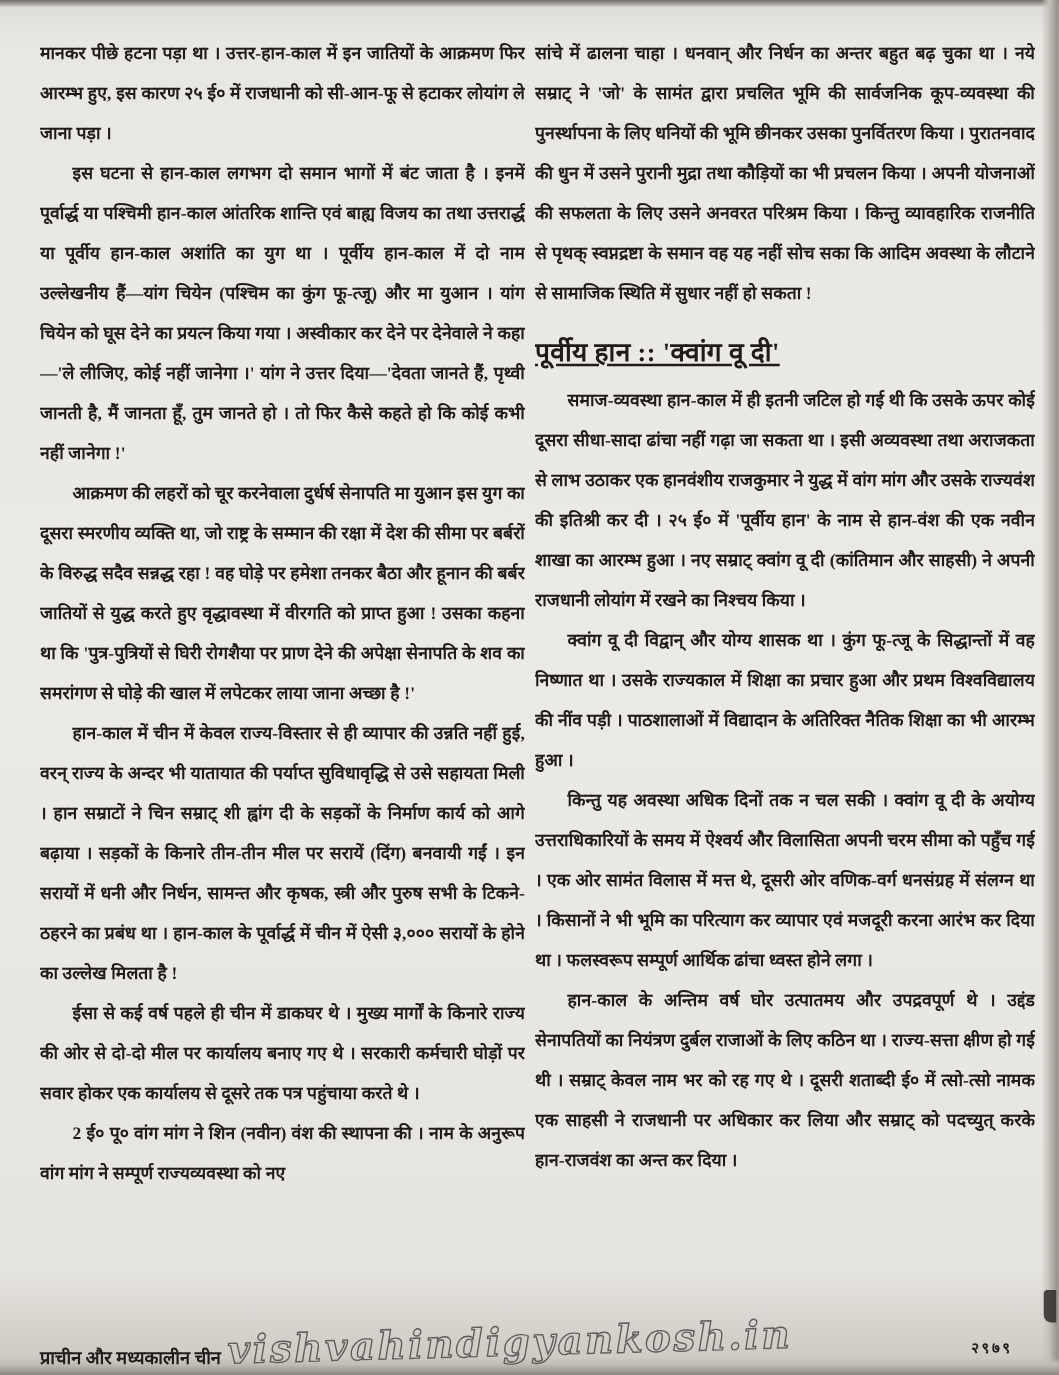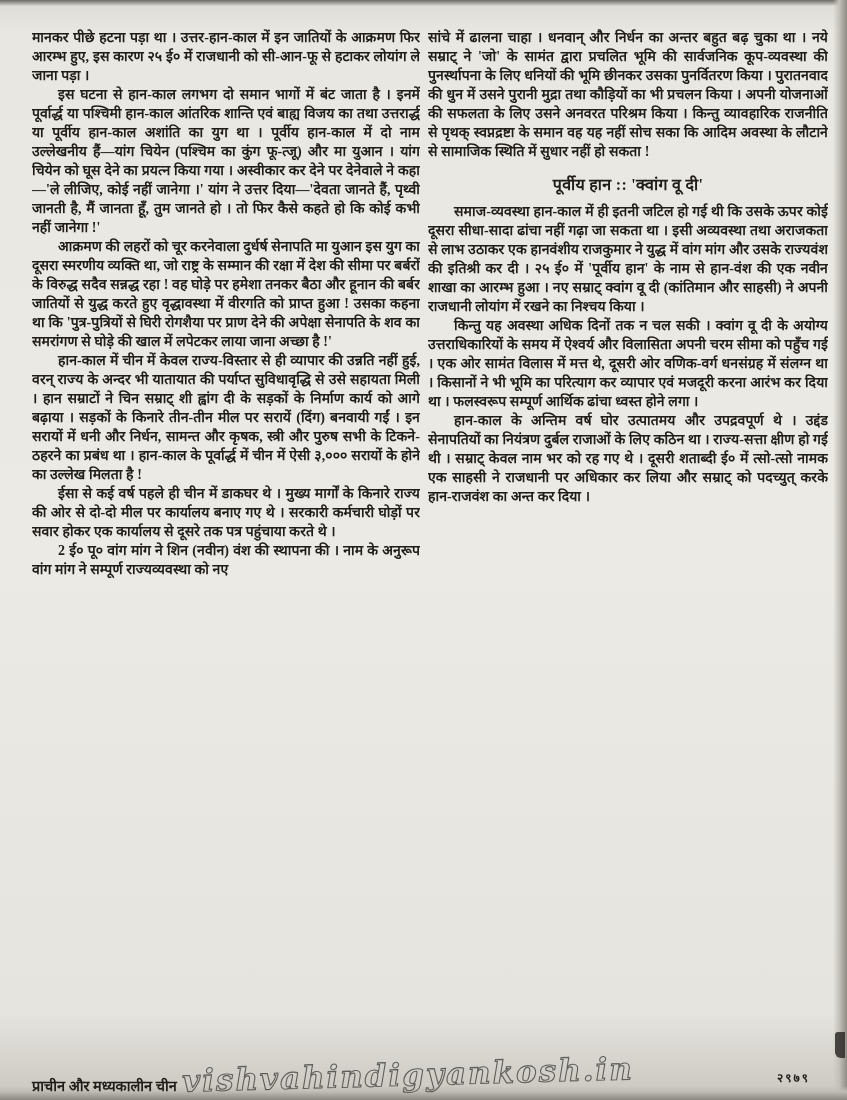--- a/index.html
+++ b/index.html
@@ -18,31 +18,31 @@
   .edge-right{position:absolute;right:0;top:0;width:14px;height:1100px;
     background:linear-gradient(270deg,#8f8c86,#c4c1bb 55%,transparent);}
   .edge-bottom{position:absolute;left:0;bottom:0;width:847px;height:14px;
     background:linear-gradient(0deg,#8a8781,#c0bdb7 60%,transparent);}
   .ink-blot{position:absolute;right:2px;top:1032px;width:10px;height:26px;
     background:#2e2c29;border-radius:3px 0 0 6px;opacity:.85;}
 
   .col{
     position:absolute;top:28px;height:992px;overflow:hidden;
     text-align:justify;
-    font-size:14px;line-height:19px;font-weight:700;
+    font-size:14px;line-height:32px;font-weight:700;
     letter-spacing:.1px;
     text-rendering:optimizeLegibility;
   }
   .col-left{left:32px;width:388px;}
   .col-right{left:428px;width:400px;}
   p.para{margin:0;text-indent:26px;}
   p.para.cont{text-indent:0;}
   h3.sec{
-    margin:14px 0 8px 0;text-align:center;font-size:16px;
-    font-weight:700;letter-spacing:.3px;text-indent:0;
+    margin:14px 0 8px 0;font-size:21px;
+    font-weight:700;letter-spacing:.3px;text-indent:0;text-decoration:underline;
   }
   .footer{
     position:absolute;left:32px;top:1069px;width:796px;height:34px;
     font-weight:700;font-size:14.5px;
   }
   .footer-title{position:absolute;left:0;top:6px;}
   .page-number{position:absolute;right:18px;top:0;font-size:12px;letter-spacing:2px;}
   .watermark{
     position:absolute;left:150px;top:-14px;width:560px;
     font-style:italic;font-size:31px;letter-spacing:2px;
@@ -66,20 +66,21 @@
     <p class="para">आक्रमण की लहरों को चूर करनेवाला दुर्धर्ष सेनापति मा युआन इस युग का दूसरा स्मरणीय व्यक्ति था, जो राष्ट्र के सम्मान की रक्षा में देश की सीमा पर बर्बरों के विरुद्ध सदैव सन्नद्ध रहा ! वह घोड़े पर हमेशा तनकर बैठा और हूनान की बर्बर जातियों से युद्ध करते हुए वृद्धावस्था में वीरगति को प्राप्त हुआ ! उसका कहना था कि 'पुत्र-पुत्रियों से घिरी रोगशैया पर प्राण देने की अपेक्षा सेनापति के शव का समरांगण से घोड़े की खाल में लपेटकर लाया जाना अच्छा है !'</p>
     <p class="para">हान-काल में चीन में केवल राज्य-विस्तार से ही व्यापार की उन्नति नहीं हुई, वरन् राज्य के अन्दर भी यातायात की पर्याप्त सुविधावृद्धि से उसे सहायता मिली । हान सम्राटों ने चिन सम्राट् शी ह्वांग दी के सड़कों के निर्माण कार्य को आगे बढ़ाया । सड़कों के किनारे तीन-तीन मील पर सरायें (दिंग) बनवायी गईं । इन सरायों में धनी और निर्धन, सामन्त और कृषक, स्त्री और पुरुष सभी के टिकने-ठहरने का प्रबंध था । हान-काल के पूर्वार्द्ध में चीन में ऐसी ३,००० सरायों के होने का उल्लेख मिलता है !</p>
     <p class="para">ईसा से कई वर्ष पहले ही चीन में डाकघर थे । मुख्य मार्गों के किनारे राज्य की ओर से दो-दो मील पर कार्यालय बनाए गए थे । सरकारी कर्मचारी घोड़ों पर सवार होकर एक कार्यालय से दूसरे तक पत्र पहुंचाया करते थे ।</p>
     <p class="para">2 ई० पू० वांग मांग ने शिन (नवीन) वंश की स्थापना की । नाम के अनुरूप वांग मांग ने सम्पूर्ण राज्यव्यवस्था को नए</p>
   </div>
 
   <div class="col col-right">
     <p class="para cont">सांचे में ढालना चाहा । धनवान् और निर्धन का अन्तर बहुत बढ़ चुका था । नये सम्राट् ने 'जो' के सामंत द्वारा प्रचलित भूमि की सार्वजनिक कूप-व्यवस्था की पुनर्स्थापना के लिए धनियों की भूमि छीनकर उसका पुनर्वितरण किया । पुरातनवाद की धुन में उसने पुरानी मुद्रा तथा कौड़ियों का भी प्रचलन किया । अपनी योजनाओं की सफलता के लिए उसने अनवरत परिश्रम किया । किन्तु व्यावहारिक राजनीति से पृथक् स्वप्नद्रष्टा के समान वह यह नहीं सोच सका कि आदिम अवस्था के लौटाने से सामाजिक स्थिति में सुधार नहीं हो सकता !</p>
     <h3 class="sec">पूर्वीय हान :: 'क्वांग वू दी'</h3>
     <p class="para">समाज-व्यवस्था हान-काल में ही इतनी जटिल हो गई थी कि उसके ऊपर कोई दूसरा सीधा-सादा ढांचा नहीं गढ़ा जा सकता था । इसी अव्यवस्था तथा अराजकता से लाभ उठाकर एक हानवंशीय राजकुमार ने युद्ध में वांग मांग और उसके राज्यवंश की इतिश्री कर दी । २५ ई० में 'पूर्वीय हान' के नाम से हान-वंश की एक नवीन शाखा का आरम्भ हुआ । नए सम्राट् क्वांग वू दी (कांतिमान और साहसी) ने अपनी राजधानी लोयांग में रखने का निश्चय किया ।</p>
+    <p class="para">क्वांग वू दी विद्वान् और योग्य शासक था । कुंग फू-त्जू के सिद्धान्तों में वह निष्णात था । उसके राज्यकाल में शिक्षा का प्रचार हुआ और प्रथम विश्वविद्यालय की नींव पड़ी । पाठशालाओं में विद्यादान के अतिरिक्त नैतिक शिक्षा का भी आरम्भ हुआ ।</p>
     <p class="para">किन्तु यह अवस्था अधिक दिनों तक न चल सकी । क्वांग वू दी के अयोग्य उत्तराधिकारियों के समय में ऐश्वर्य और विलासिता अपनी चरम सीमा को पहुँच गई । एक ओर सामंत विलास में मत्त थे, दूसरी ओर वणिक-वर्ग धनसंग्रह में संलग्न था । किसानों ने भी भूमि का परित्याग कर व्यापार एवं मजदूरी करना आरंभ कर दिया था । फलस्वरूप सम्पूर्ण आर्थिक ढांचा ध्वस्त होने लगा ।</p>
     <p class="para">हान-काल के अन्तिम वर्ष घोर उत्पातमय और उपद्रवपूर्ण थे । उद्दंड सेनापतियों का नियंत्रण दुर्बल राजाओं के लिए कठिन था । राज्य-सत्ता क्षीण हो गई थी । सम्राट् केवल नाम भर को रह गए थे । दूसरी शताब्दी ई० में त्सो-त्सो नामक एक साहसी ने राजधानी पर अधिकार कर लिया और सम्राट् को पदच्युत् करके हान-राजवंश का अन्त कर दिया ।</p>
   </div>
 
   <div class="footer">
     <span class="footer-title">प्राचीन और मध्यकालीन चीन</span>
     <span class="watermark">vishvahindigyankosh.in</span>
     <span class="page-number">२९७९</span>
   </div>
 </div>

